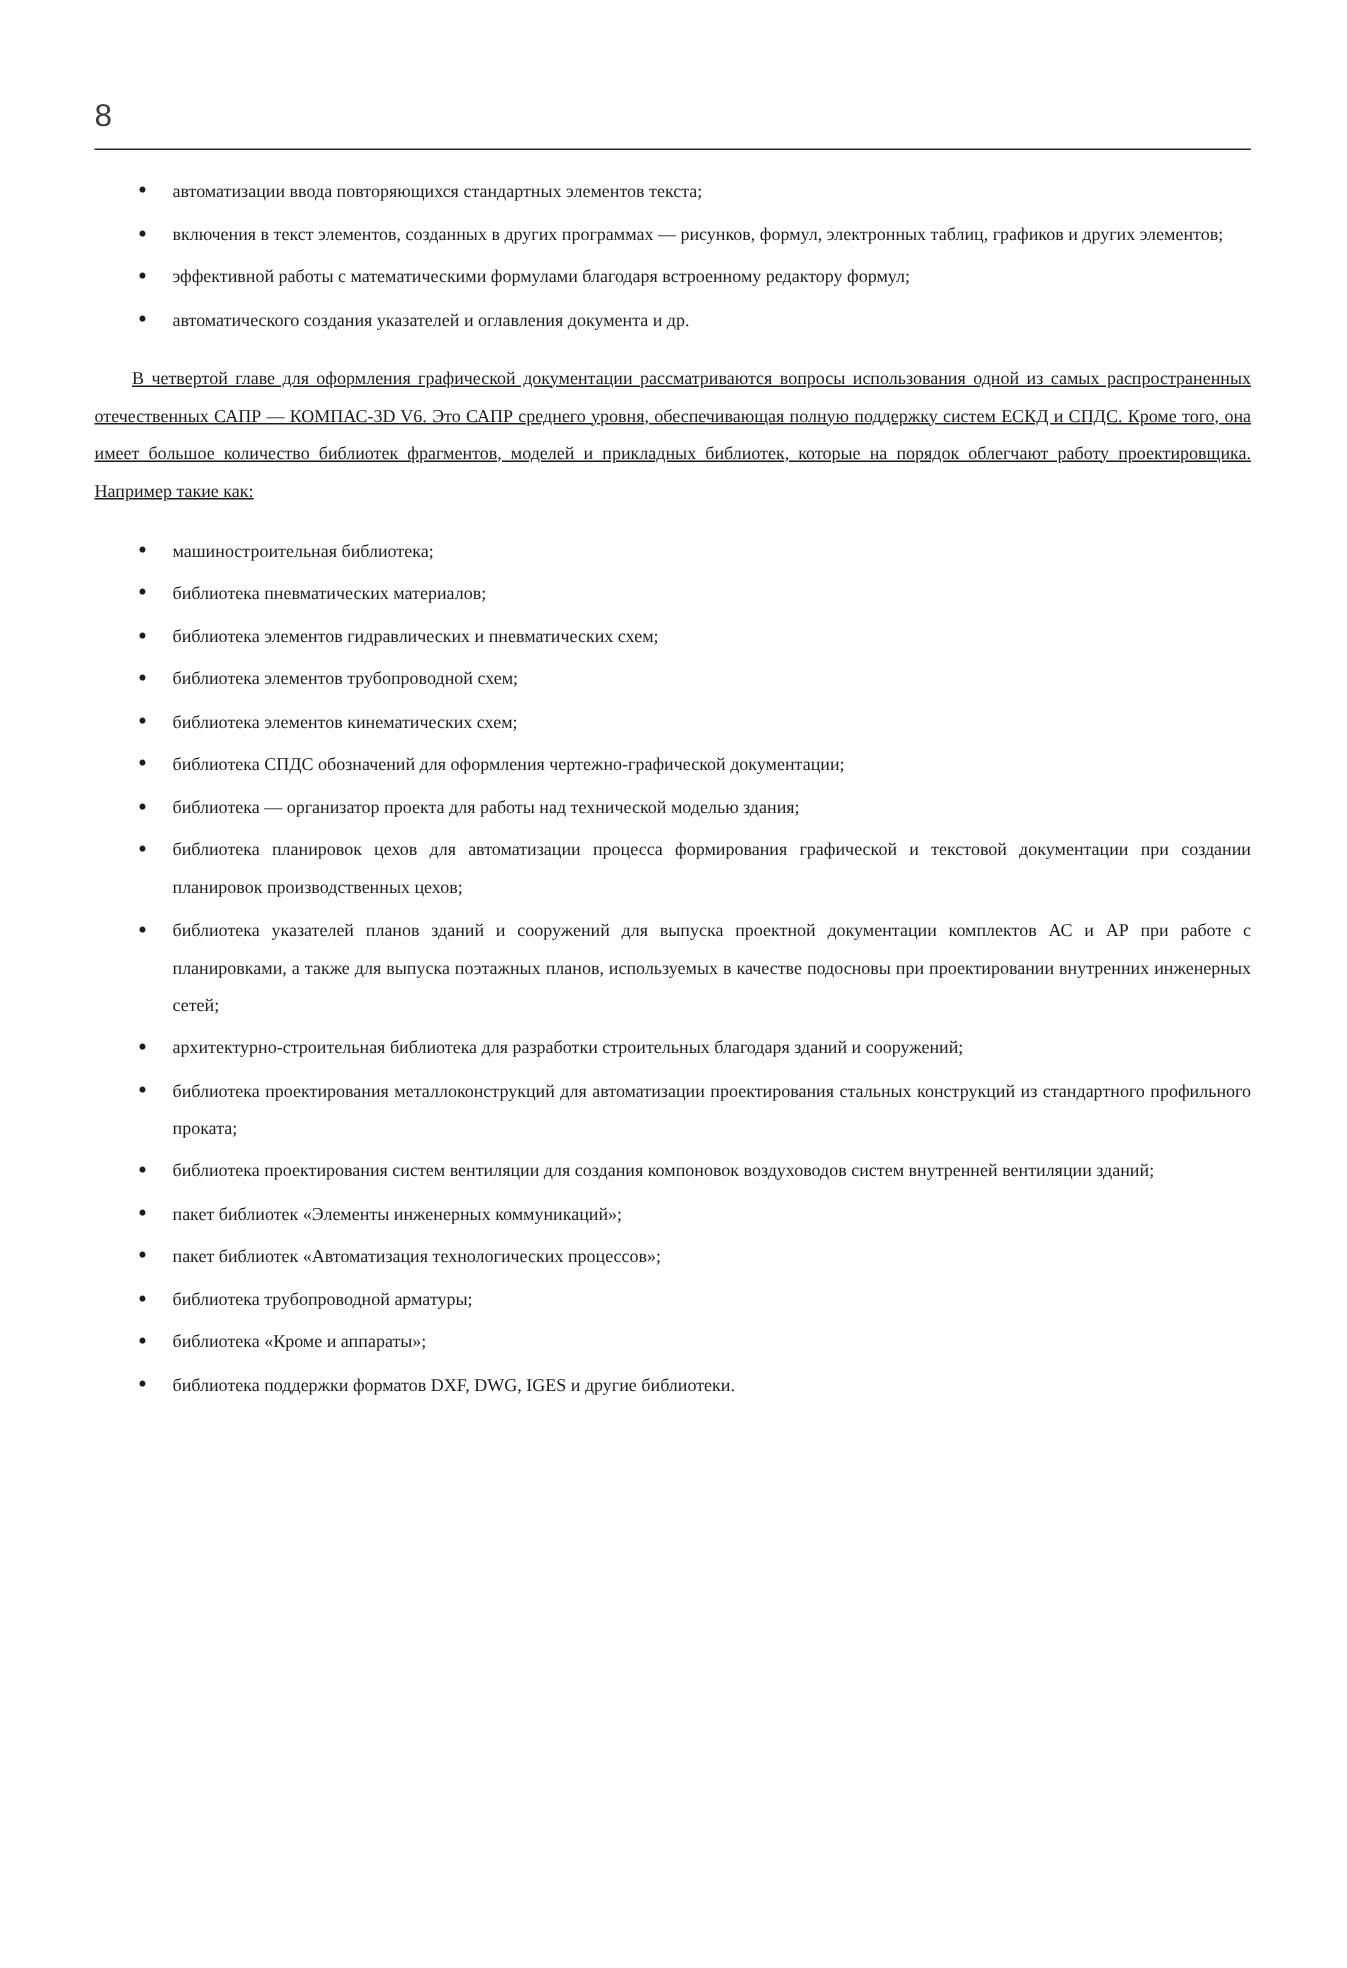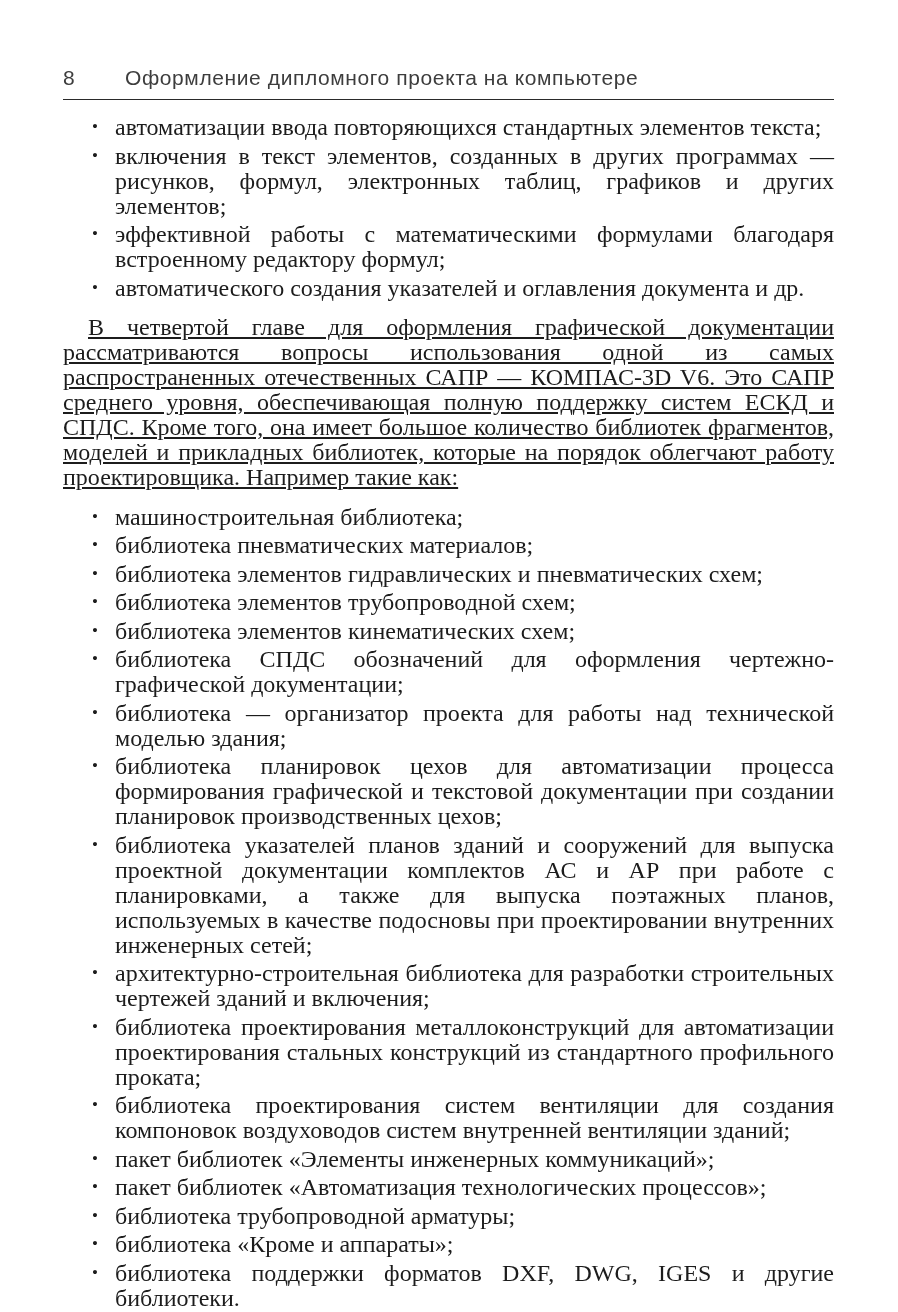--- a/index.html
+++ b/index.html
@@ -28,21 +28,21 @@
     font-size: 21px;
     letter-spacing: 0.6px;
     padding-bottom: 9px;
     border-bottom: 1.5px solid #2a2a2a;
   }
   .running-head .pagenum {
     width: 62px;
     flex: 0 0 auto;
   }
   .body-text {
-    font-size: 24px;
+    font-size: 12px;
     line-height: 25px;
     text-align: justify;
   }
   ul.bullets {
     list-style: none;
     margin-top: 15px;
   }
   ul.bullets li {
     position: relative;
     margin-left: 52px;
@@ -65,21 +65,20 @@
   }
 </style>
 </head>
 <body>
 
 <div class="page">
   <div class="content">
 
     <div class="running-head">
       <span class="pagenum">8</span>
-      <span class="head-title">Оформление дипломного проекта на компьютере</span>
     </div>
 
     <div class="body-text">
 
       <ul class="bullets">
           <li>автоматизации ввода повторяющихся стандартных элементов текста;</li>
           <li>включения в текст элементов, созданных в других программах — рисунков, формул, электронных таблиц, графиков и других элементов;</li>
           <li>эффективной работы с математическими формулами благодаря встроенному редактору формул;</li>
           <li>автоматического создания указателей и оглавления документа и др.</li>
         </ul>
@@ -89,21 +88,21 @@
       <ul class="bullets">
           <li>машиностроительная библиотека;</li>
           <li>библиотека пневматических материалов;</li>
           <li>библиотека элементов гидравлических и пневматических схем;</li>
           <li>библиотека элементов трубопроводной схем;</li>
           <li>библиотека элементов кинематических схем;</li>
           <li>библиотека СПДС обозначений для оформления чертежно-графической документации;</li>
           <li>библиотека — организатор проекта для работы над технической моделью здания;</li>
           <li>библиотека планировок цехов для автоматизации процесса формирования графической и текстовой документации при создании планировок производственных цехов;</li>
           <li>библиотека указателей планов зданий и сооружений для выпуска проектной документации комплектов АС и АР при работе с планировками, а также для выпуска поэтажных планов, используемых в качестве подосновы при проектировании внутренних инженерных сетей;</li>
-          <li>архитектурно-строительная библиотека для разработки строительных чертежей зданий и включения;</li>
+          <li>архитектурно-строительная библиотека для разработки строительных благодаря зданий и сооружений;</li>
           <li>библиотека проектирования металлоконструкций для автоматизации проектирования стальных конструкций из стандартного профильного проката;</li>
           <li>библиотека проектирования систем вентиляции для создания компоновок воздуховодов систем внутренней вентиляции зданий;</li>
           <li>пакет библиотек «Элементы инженерных коммуникаций»;</li>
           <li>пакет библиотек «Автоматизация технологических процессов»;</li>
           <li>библиотека трубопроводной арматуры;</li>
           <li>библиотека «Кроме и аппараты»;</li>
           <li>библиотека поддержки форматов DXF, DWG, IGES и другие библиотеки.</li>
         </ul>
 
     </div>

